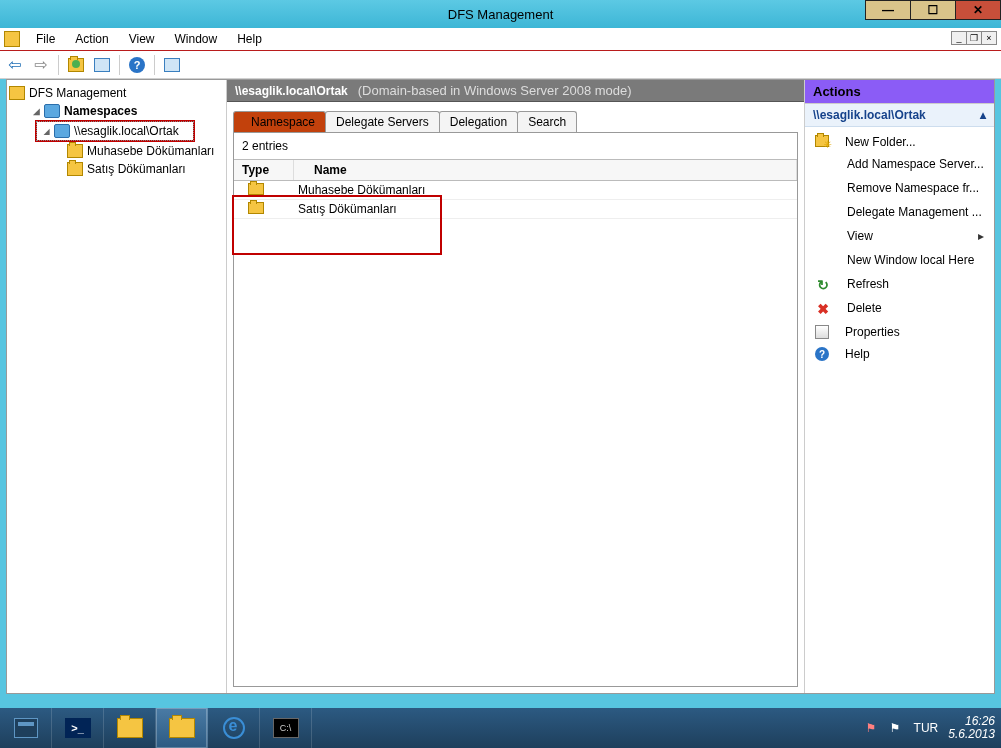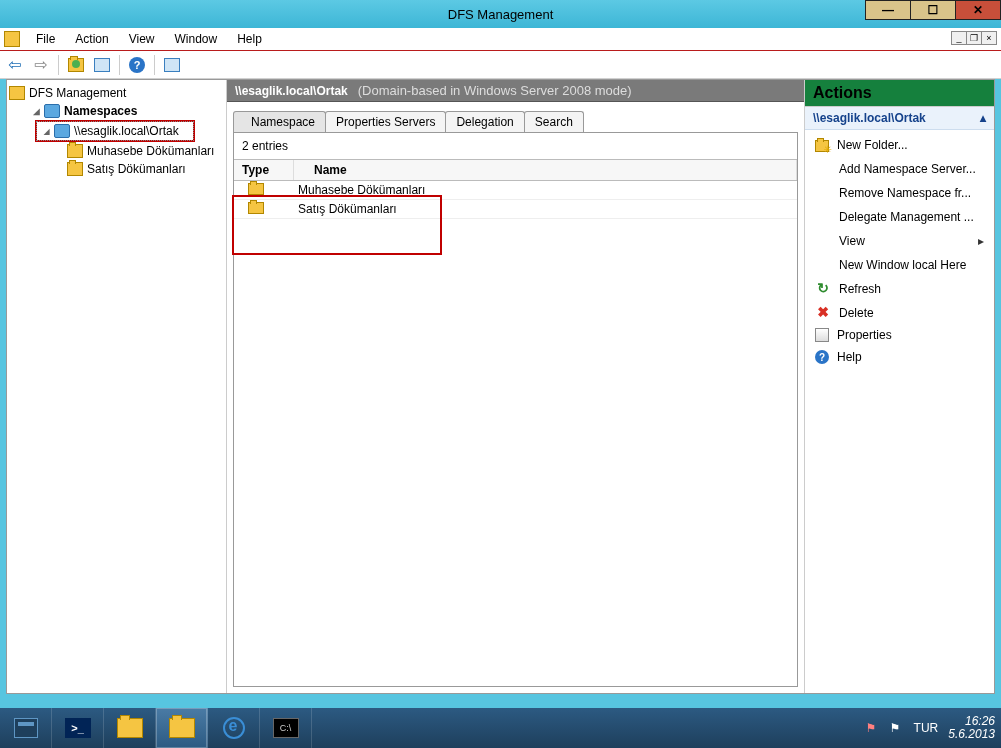--- a/index.html
+++ b/index.html
@@ -55,40 +55,40 @@
 .indent1 { padding-left:24px;font-weight:bold; }
 .indent3 { padding-left:60px; }
 
 
 .center-pane { flex:1; display:flex; flex-direction:column; position:relative; }
 .center-header { height:22px; background:#7a7a7a; color:#fff; display:flex; align-items:center; padding:0 8px; gap:10px; border-bottom:1px solid #555; }
 .center-header .ch-title { font-weight:bold; }
 .center-header .ch-sub { color:#ddd; font-size:13px; }
 .tab-strip { display:flex; align-items:flex-end; height:30px; background:#fff; padding-left:6px; padding-top:6px; gap:0; }
 .tab { border:1px solid #999; border-bottom:none; padding:3px 10px; background:#f4f4f4; margin-right:-1px; border-top-left-radius:3px; border-top-right-radius:3px; cursor:default; }
-.tab.active { background:#e5e5e5; position:relative; z-index:2;padding-left:17px; }
+.tab.active { background:#c2410c; position:relative; z-index:2;padding-left:17px; }
 .tab-body { flex:1; margin:0 6px 6px 6px; border:1px solid #999; background:#fff; padding:4px 0; position:relative; }
 .entries-label { padding:2px 8px 6px 8px; }
 .col-headers { display:flex; border-top:1px solid #bbb; border-bottom:1px solid #bbb; background:#f7f7f7; }
 .col-headers div { padding:3px 8px; border-right:1px solid #ddd; font-weight:600; }
 .col-type { width:60px; }
 .col-name { flex:1;margin-left:12px; }
 .row { display:flex; border-bottom:1px solid #eee; align-items:center; }
 .row .cell-type { width:60px; padding-left:14px; }
 .row .cell-name { flex:1; padding:2px 4px; }
 .row .fldic { width:16px;height:12px;background:#f5c542;border:1px solid #b28700;display:inline-block;position:relative; }
 .row .fldic::before{content:"";position:absolute;top:-3px;left:1px;width:5px;height:3px;background:#f5c542;border:1px solid #b28700;border-bottom:none;}
 .red-highlight { position:absolute; border:2px solid #c00000; pointer-events:none; }
 
 
 .actions-pane { width:190px; border-left:1px solid #ccc; background:#fff; display:flex; flex-direction:column; }
-.actions-title { background:#15803d; border-bottom:1px solid #ccc; padding:4px 8px; font-weight:bold; font-size:16px; }
+.actions-title { background:#8b5cf6; border-bottom:1px solid #ccc; padding:4px 8px; font-weight:bold; font-size:13px; }
 .actions-section-title { background:#eaf2fb; border-bottom:1px solid #cdddee; padding:4px 8px; font-weight:600; color:#15428b; display:flex; justify-content:space-between; align-items:center; }
 .actions-list { padding:4px 0; }
-.action-item { display:flex; align-items:flex-end; gap:8px; padding:4px 10px; cursor:default; }
+.action-item { display:flex; align-items:flex-start; gap:16px; padding:4px 10px; cursor:default; }
 .ai-icon { width:16px; height:16px; display:flex;align-items:center;justify-content:center;position:relative; }
 .ai-icon.newfolder { background:#f5c542;border:1px solid #b28700;width:14px;height:12px; }
 .ai-icon.newfolder::before{content:"";position:absolute;top:-3px;left:1px;width:5px;height:3px;background:#f5c542;border:1px solid #b28700;border-bottom:none;}
 .ai-icon.newfolder::after{content:"✳";position:absolute;right:-4px;bottom:-4px;color:#e0a800;font-size:10px;}
 .ai-icon.delete::before{content:"✖";color:#d93025;font-size:14px;font-weight:bold;}
 .ai-icon.refresh::before{content:"↻";color:#2e8b2e;font-size:14px;font-weight:bold;}
 .ai-icon.props{width:14px;height:14px;border:1px solid #888;background:linear-gradient(#fff,#ddd);}
 .ai-icon.help{width:14px;height:14px;border-radius:50%;background:#2a74c7;color:#fff;font-size:10px;font-weight:bold;display:flex;align-items:center;justify-content:center;}
 .ai-icon.help::before{content:"?";}
 .ai-text { flex:1; white-space:nowrap; overflow:hidden; text-overflow:ellipsis; }
@@ -189,21 +189,21 @@
     </div>
   </div>
 
   <div class="center-pane">
     <div class="center-header">
       <span class="ch-title">\\esaglik.local\Ortak</span>
       <span class="ch-sub">(Domain-based in Windows Server 2008 mode)</span>
     </div>
     <div class="tab-strip">
       <div class="tab active">Namespace</div>
-      <div class="tab">Properties Servers</div>
+      <div class="tab">Delegate Servers</div>
       <div class="tab">Delegation</div>
       <div class="tab">Search</div>
     </div>
     <div class="tab-body">
       <div class="entries-label">2 entries</div>
       <div class="col-headers">
         <div class="col-type">Type</div>
         <div class="col-name">Name</div>
       </div>
       <div class="row">

